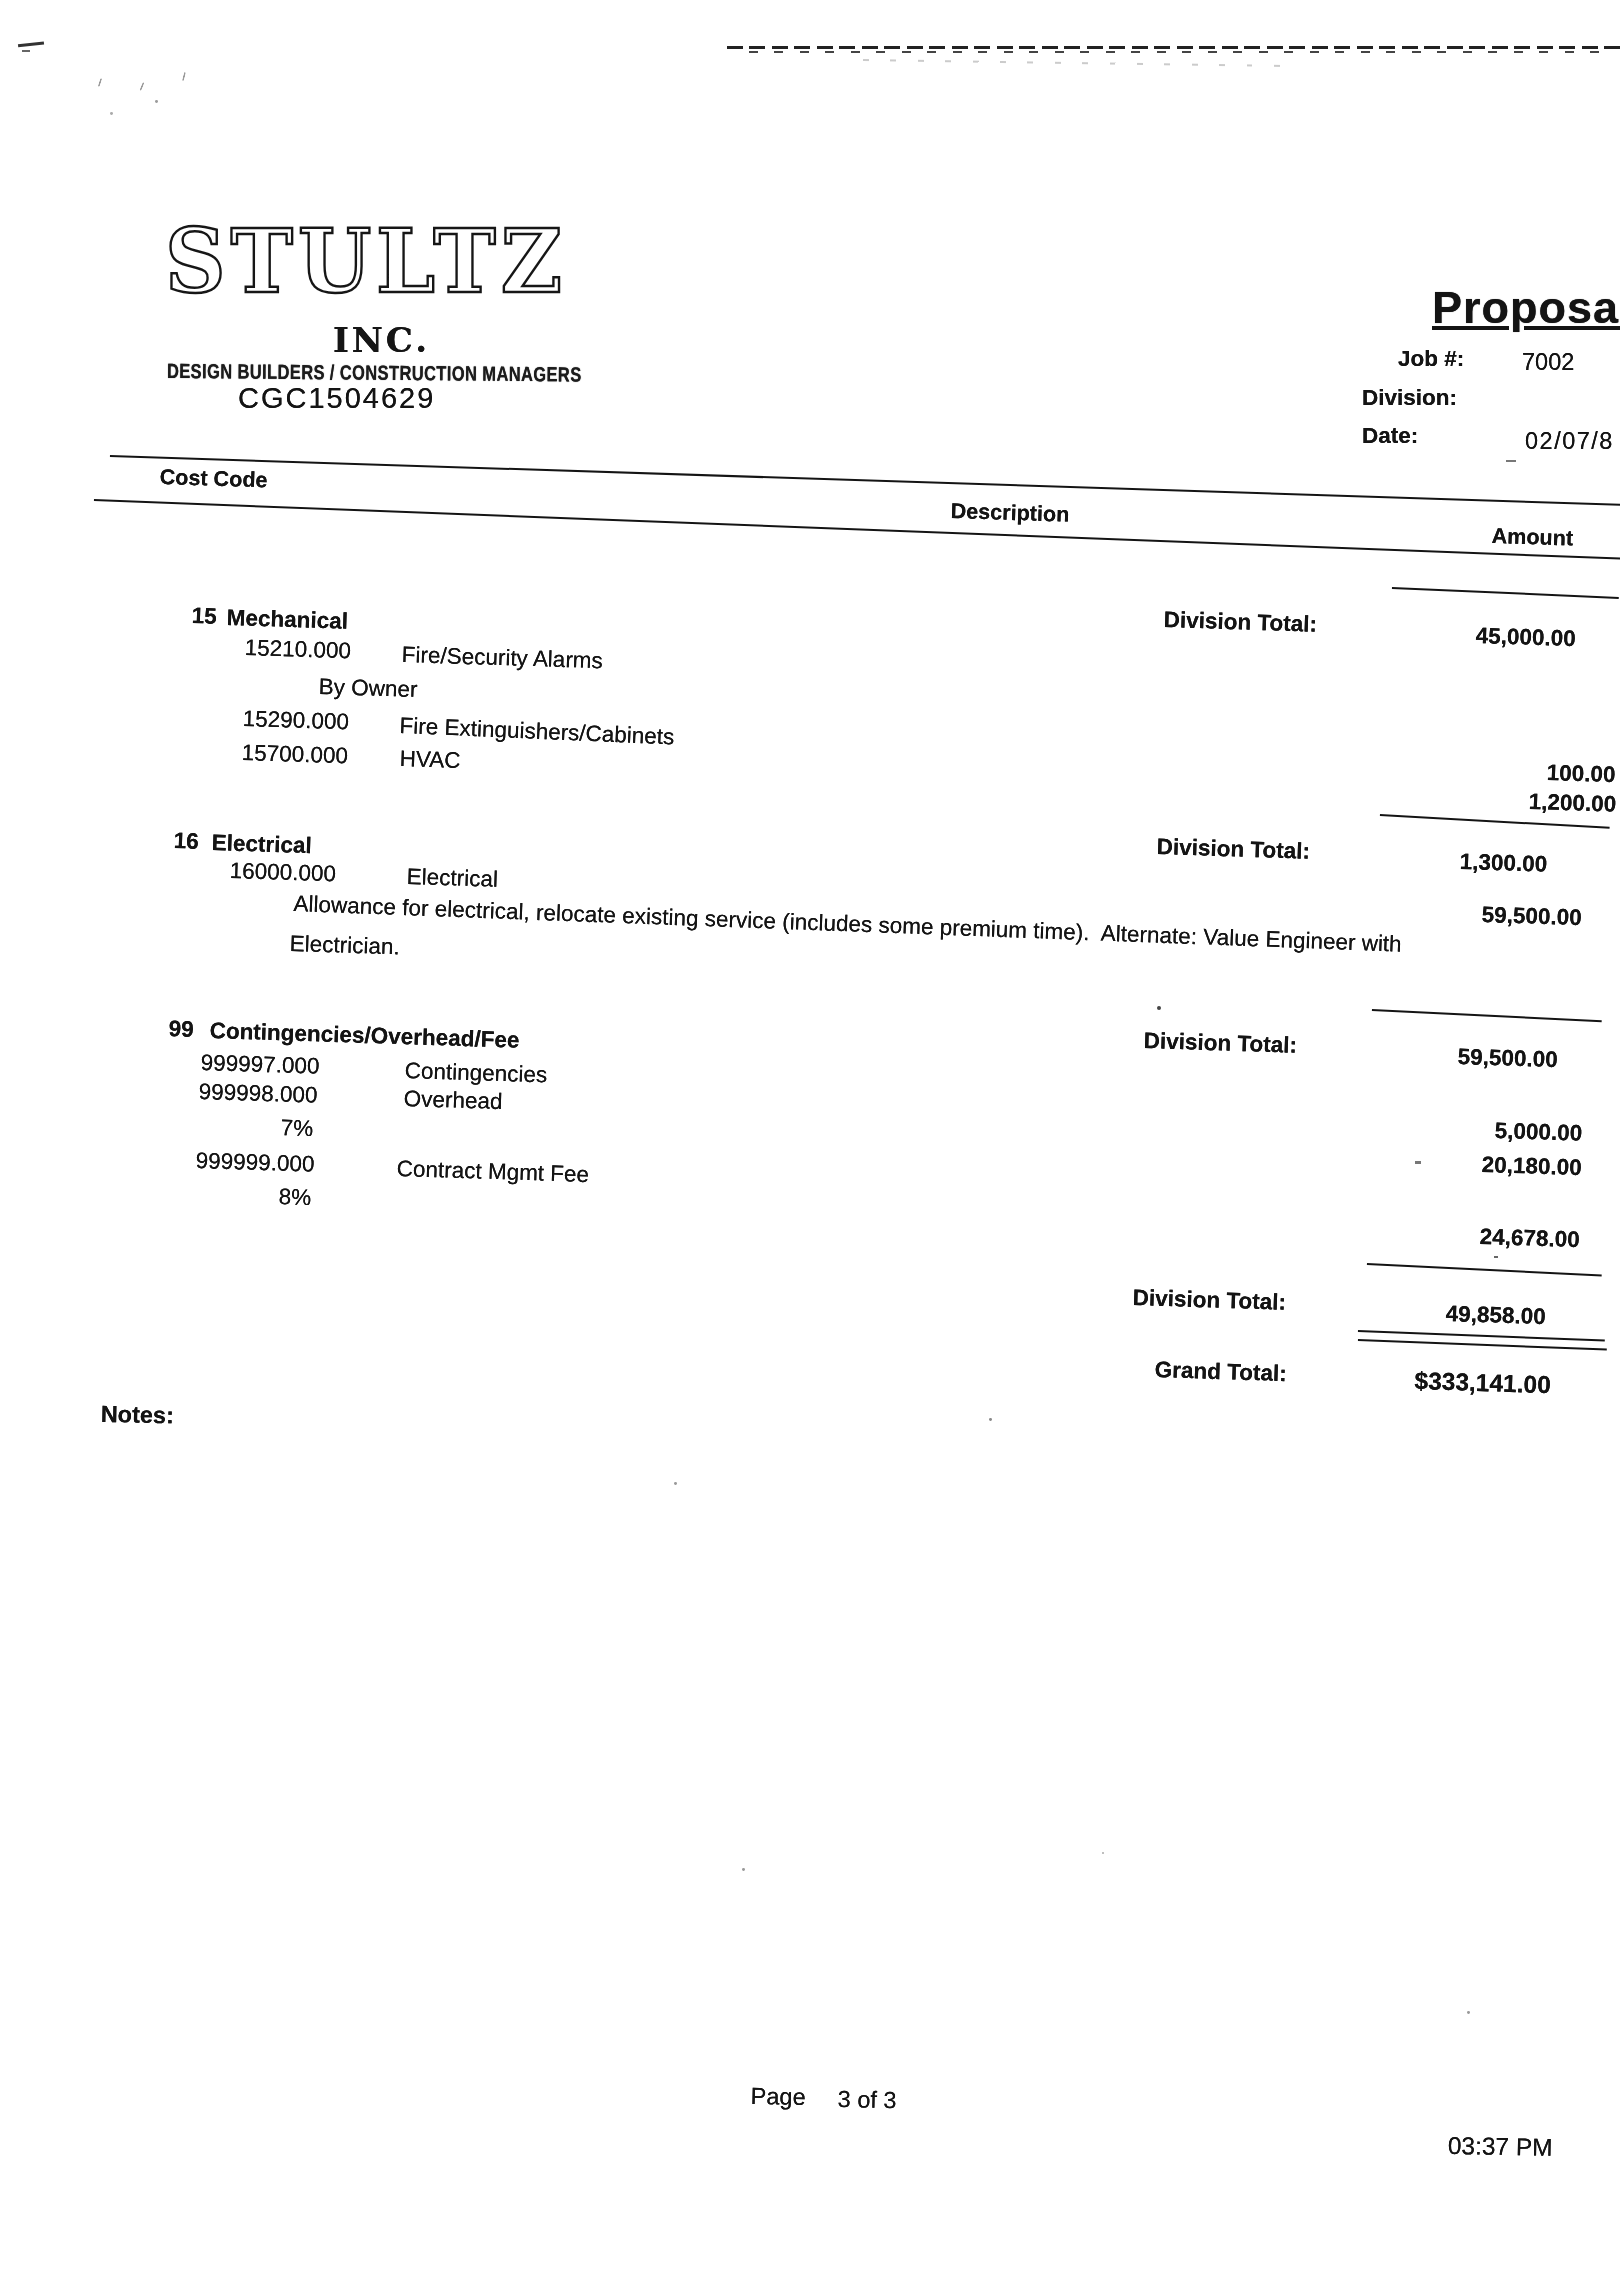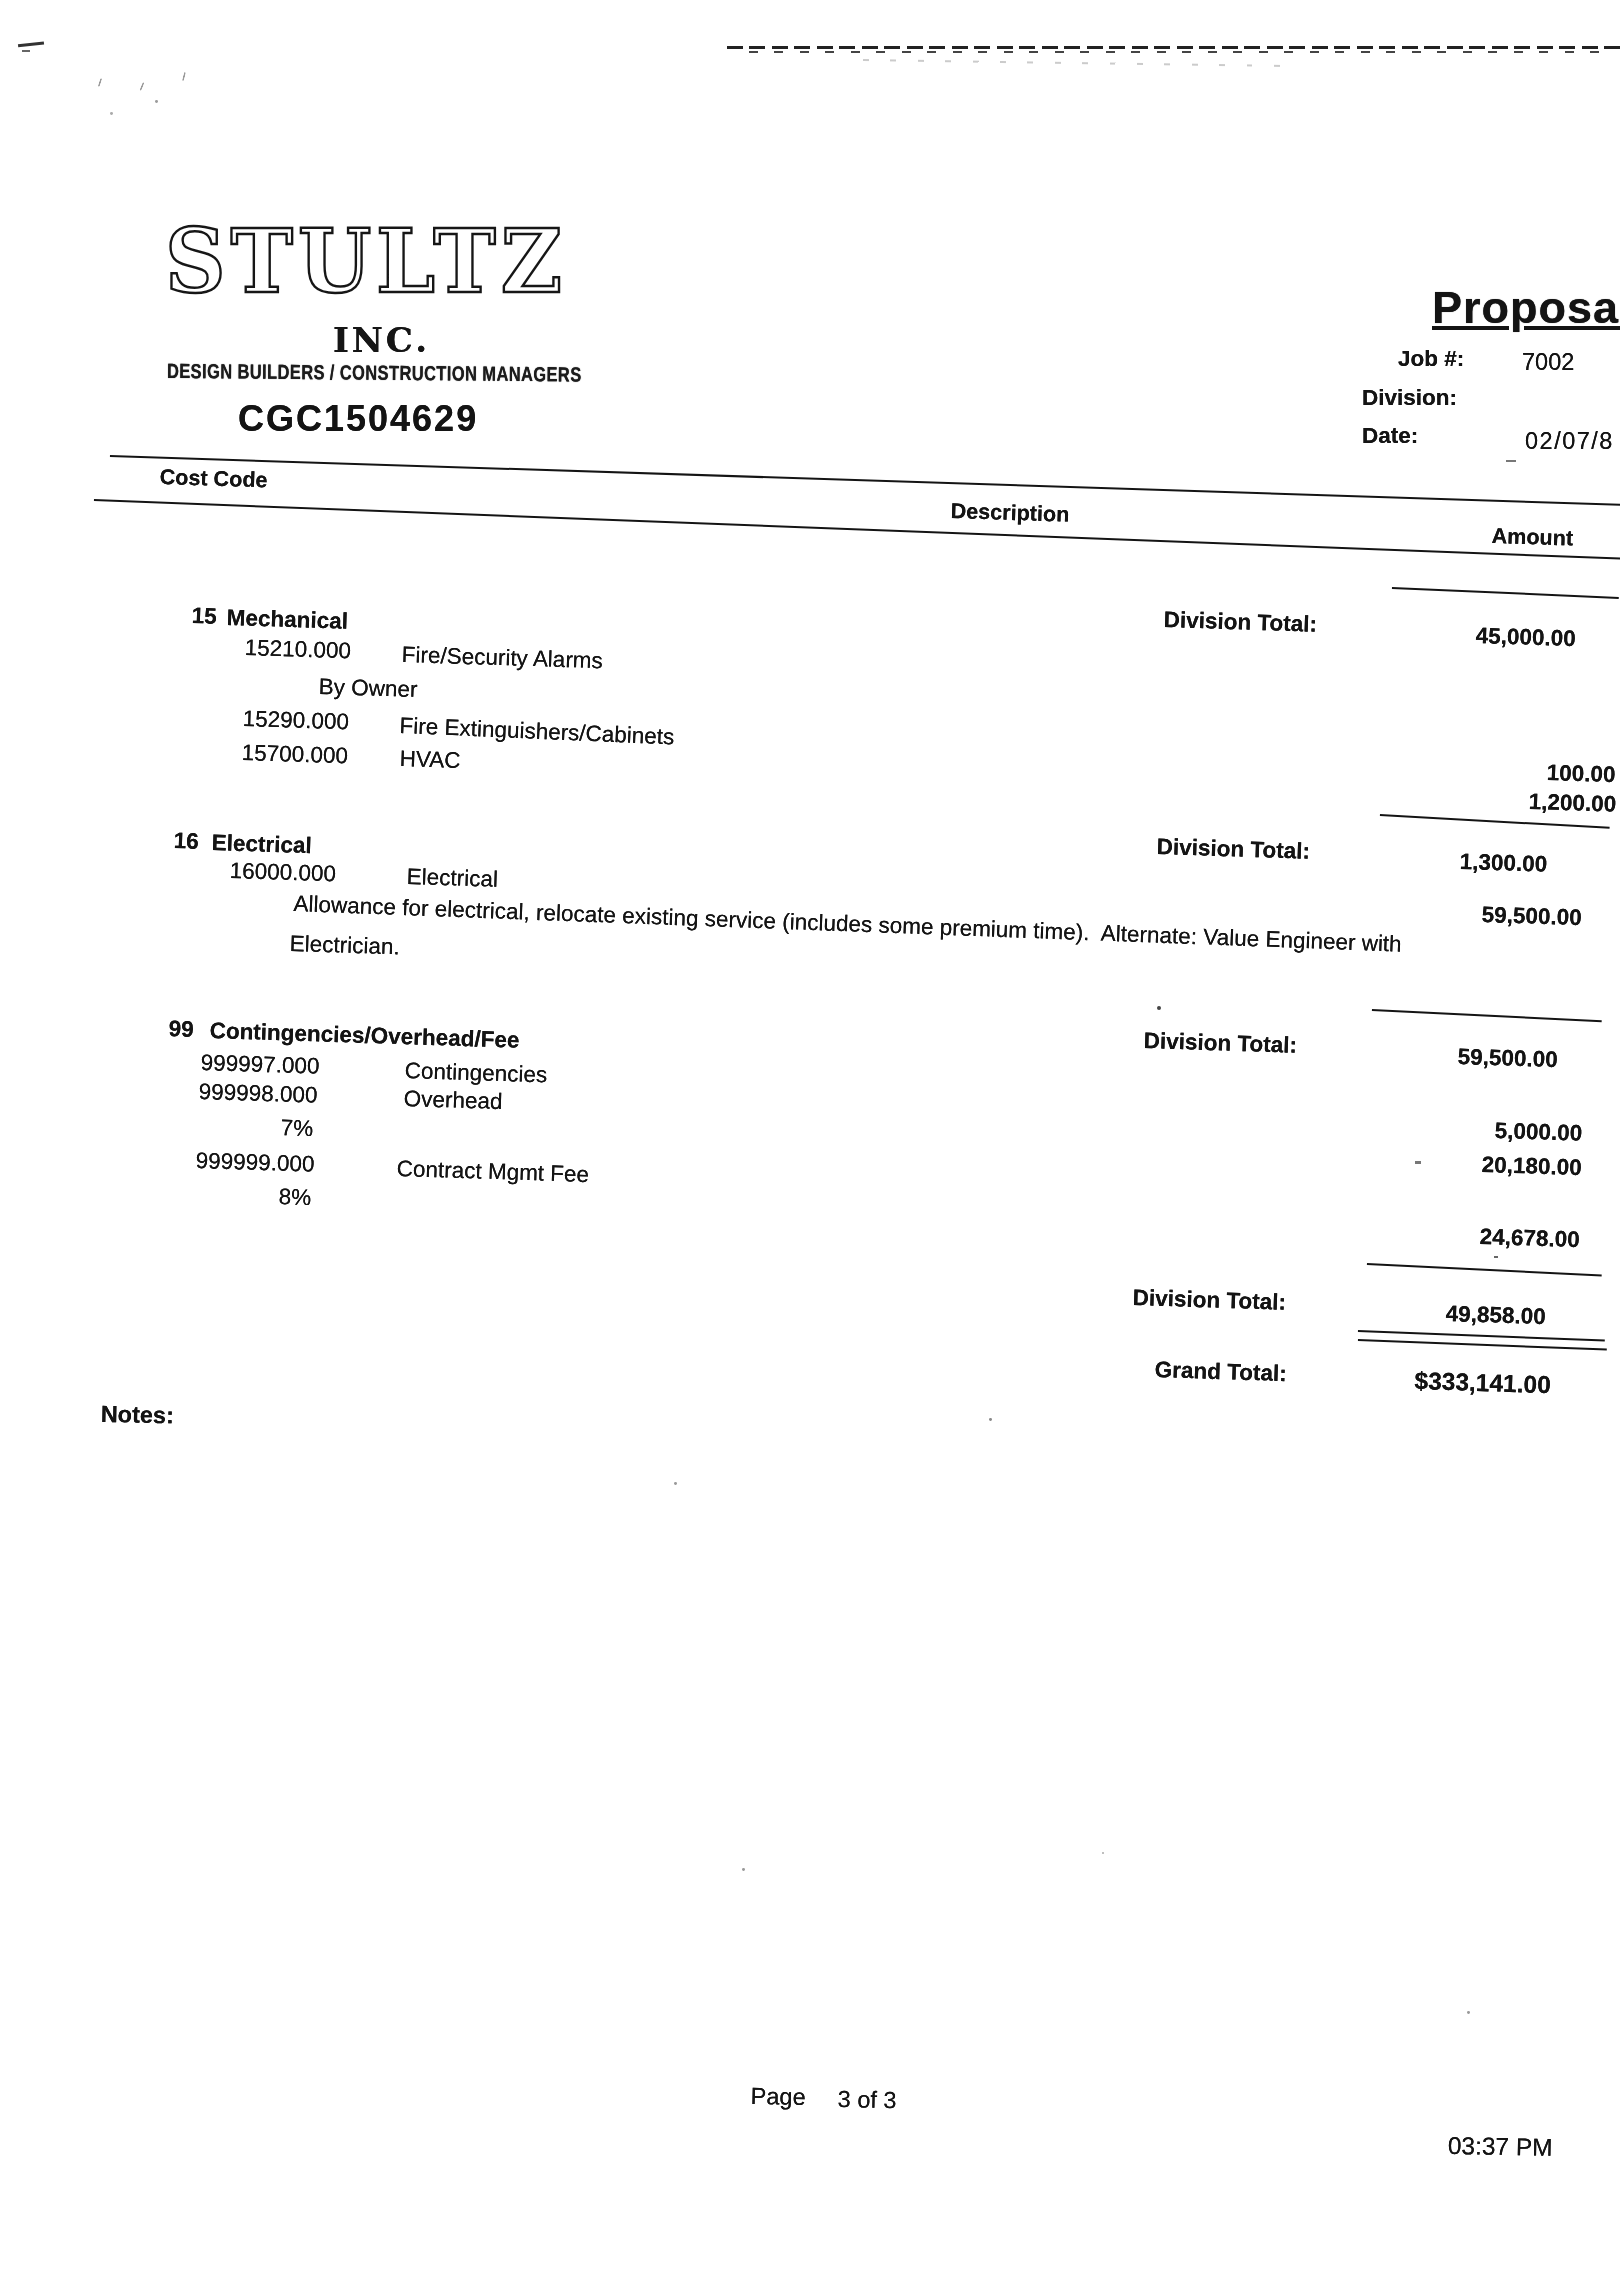--- a/index.html
+++ b/index.html
@@ -22,21 +22,21 @@
   }
   .logo-inc{
     position:absolute;left:333px;top:320px;font-family:"DejaVu Serif",serif;
     font-weight:700;font-size:34px;letter-spacing:2.9px;color:#151515;text-shadow:0 0 0.5px #151515;
   }
   .logo-tag{
     position:absolute;left:167px;top:359px;font-weight:700;font-size:20.6px;
     letter-spacing:0.5px;transform:scaleX(.8) rotate(.4deg);transform-origin:0 0;
     color:#1c1c1c;text-shadow:0 0 0.9px #1c1c1c;
   }
-  .license{position:absolute;left:238px;top:398px;font-weight:700;font-size:36px;letter-spacing:2px;text-shadow:0 0 0.6px currentColor;}
+  .license{position:absolute;left:238px;top:382px;font-weight:400;font-size:29px;letter-spacing:2px;text-shadow:0 0 0.6px currentColor;}
   .ptitle{position:absolute;left:1432px;top:282px;font-weight:700;font-size:45px;letter-spacing:1px;text-shadow:0 0 0.7px currentColor;text-decoration:underline;}
   .dash1{position:absolute;height:2.9px;background:repeating-linear-gradient(90deg,#222 0 15.7px,transparent 15.7px 22.5px);}
   .dash2{position:absolute;height:2px;background:repeating-linear-gradient(90deg,#444 0 8.8px,transparent 8.8px 25.5px);}
   .dash3{position:absolute;height:2px;background:repeating-linear-gradient(90deg,#b5b5b5 0 5.9px,transparent 5.9px 27.4px);opacity:.7;}
   .tickmark{position:absolute;border-left:2px solid #9a9a9a;height:8.8px;border-radius:40%;}
 </style>
 </head>
 <body>
 
 <div class="page">

